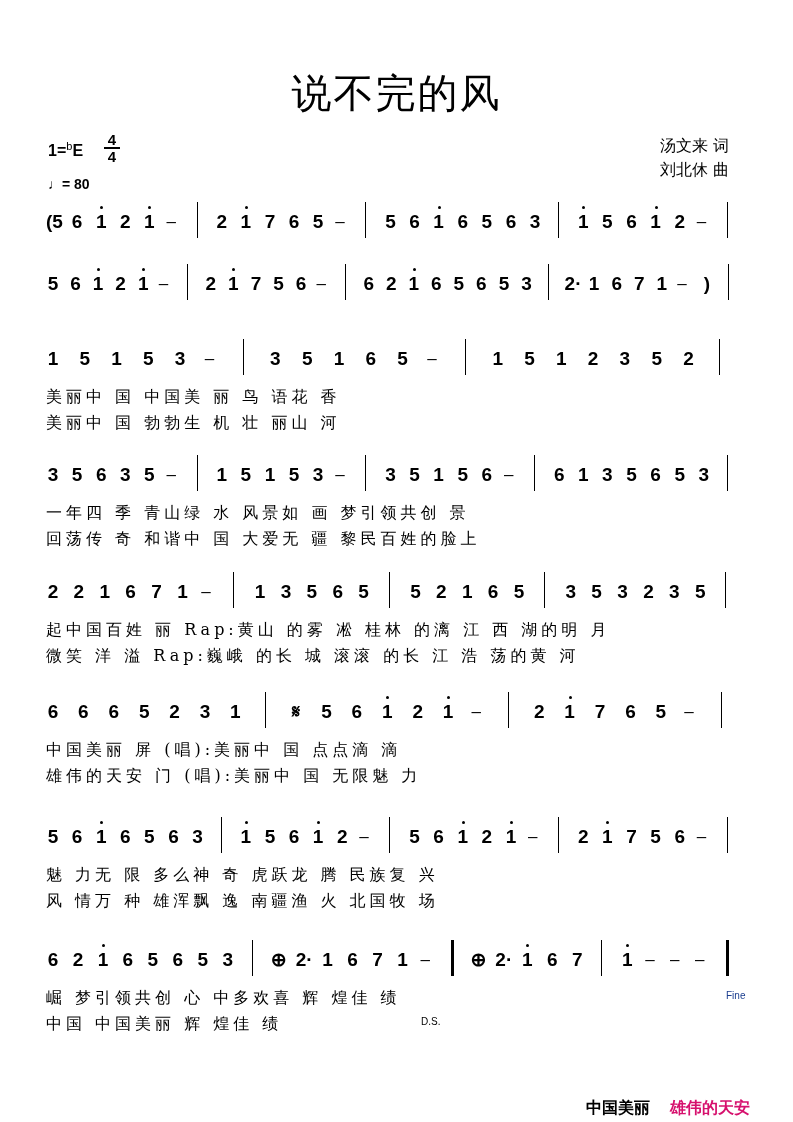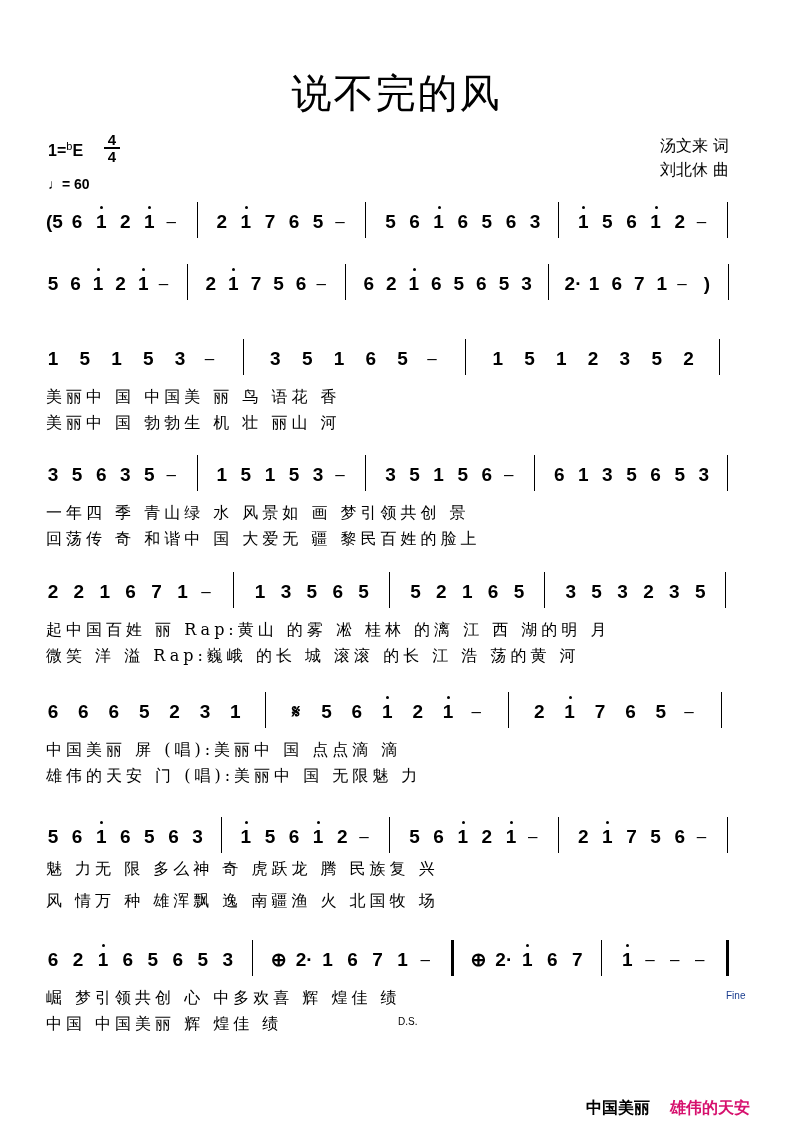--- a/index.html
+++ b/index.html
@@ -26,21 +26,21 @@
 </head>
 <body>
 
 <div class="title">说不完的风</div>
 
 <div class="key"><span>1=</span><sup>b</sup><span>E</span></div>
 <div class="timesig">
     <div>4</div>
     <div class="bar">4</div>
   </div>
-<div class="tempo">♩= 60</div>
+<div class="tempo">♩= 80</div>
 
 <div class="credits">
   <div>汤文来 词</div>
   <div>刘北休 曲</div>
 </div>
 
 <div id="score">
     <div class="row" style="top: 210px;">
       <div class="notes">
         <span class="n" style="left: 46px;">(5</span>
@@ -259,21 +259,21 @@
         <span class="dash" style="left: 528.069px;">–</span>
         <span class="bl" style="left: 558.172px;"></span>
         <span class="n" style="left: 576.276px;">2</span>
         <span class="n hi" style="left: 600.379px;">1</span>
         <span class="n" style="left: 624.483px;">7</span>
         <span class="n" style="left: 648.586px;">5</span>
         <span class="n" style="left: 672.69px;">6</span>
         <span class="dash" style="left: 696.793px;">–</span>
         <span class="bl" style="left: 726.897px;"></span>
       </div>
-      <div class="lyr" style="left: 46px; top: 34px; letter-spacing: 4px;">魅 力无 限 多么神 奇 虎跃龙 腾 民族复 兴</div>
+      <div class="lyr" style="left: 46px; top: 40px; letter-spacing: 4px;">魅 力无 限 多么神 奇 虎跃龙 腾 民族复 兴</div>
       <div class="lyr" style="left: 46px; top: 66px; letter-spacing: 4px;">风 情万 种 雄浑飘 逸 南疆渔 火 北国牧 场</div>
     </div>
     <div class="row" style="top: 948px;">
       <div class="notes">
         <span class="n" style="left: 46px;">6</span>
         <span class="n" style="left: 70.9643px;">2</span>
         <span class="n hi" style="left: 95.9286px;">1</span>
         <span class="n" style="left: 120.893px;">6</span>
         <span class="n" style="left: 145.857px;">5</span>
         <span class="n" style="left: 170.821px;">6</span>
@@ -295,20 +295,20 @@
         <span class="n" style="left: 570.25px;">7</span>
         <span class="bl" style="left: 601.214px;"></span>
         <span class="n hi" style="left: 620.179px;">1</span>
         <span class="dash" style="left: 645.143px;">–</span>
         <span class="dash" style="left: 670.107px;">–</span>
         <span class="dash" style="left: 695.071px;">–</span>
         <span class="bl" style="left: 726.036px; border-left-width: 3px;"></span>
       </div>
       <div class="lyr" style="left: 46px; top: 40px; letter-spacing: 4px;">崛 梦引领共创 心 中多欢喜 辉 煌佳 绩</div>
       <div class="lyr" style="left: 46px; top: 66px; letter-spacing: 4px;">中国 中国美丽 辉 煌佳 绩</div>
-      <div class="lyr small" style="left: 398px; top: 68px;">D.S.</div>
+      <div class="lyr small" style="left: 421px; top: 68px;">D.S.</div>
       <div class="lyr small fine" style="left: 726px; top: 42px;">Fine</div>
     </div>
   </div>
 
 <div class="footer">
   <span>中国美丽</span><span class="src">雄伟的天安</span>
 </div>
 
 </body></html>

